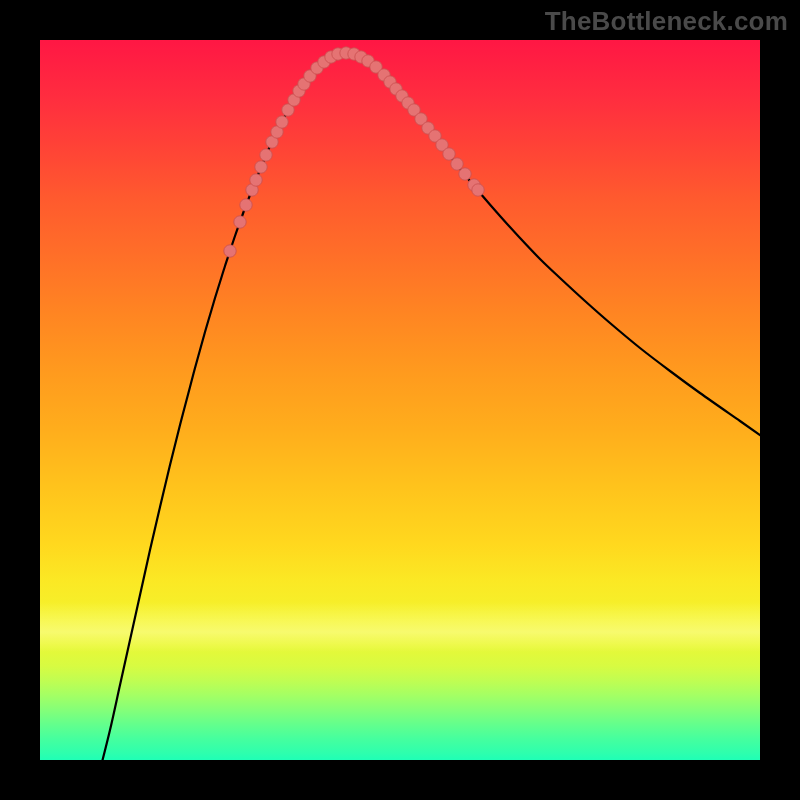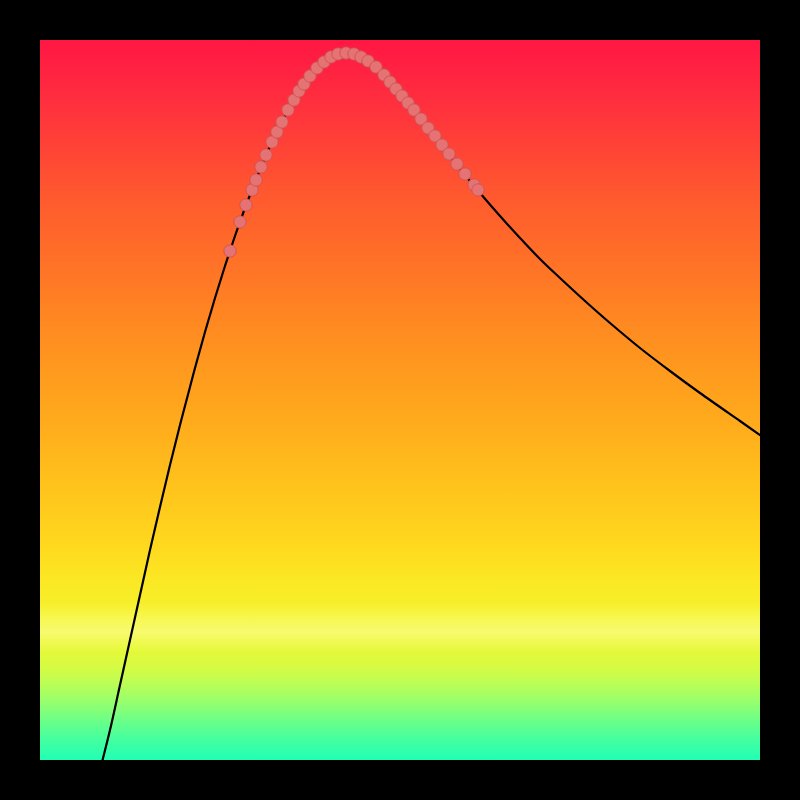--- a/index.html
+++ b/index.html
@@ -81,20 +81,21 @@
     font-weight: 600;
     letter-spacing: 0.2px;
     user-select: none;
   }
 </style>
 </head>
 <body>
 
 <div class="frame">
 
+  <div class="watermark">TheBottleneck.com</div>
 
   <div class="plot">
     <div class="gradient"></div>
     <div class="yellow-band"></div>
 
     <svg class="curve" viewBox="0 0 720 720" preserveAspectRatio="none">
       <path id="curve-path" fill="none" stroke-width="2.2" stroke-linecap="round" stroke-linejoin="round" d="M 60 730 C 61.67 723.33, 66.67 704.17, 70 690 C 73.33 675.83, 76.67 660.00, 80 645 C 83.33 630.00, 86.67 615.00, 90 600 C 93.33 585.00, 96.67 570.00, 100 555 C 103.33 540.00, 106.67 524.67, 110 510 C 113.33 495.33, 116.67 481.17, 120 467 C 123.33 452.83, 126.67 438.67, 130 425 C 133.33 411.33, 136.67 398.00, 140 385 C 143.33 372.00, 147.50 356.50, 150 347 C 152.50 337.50, 153.33 334.17, 155 328 C 156.67 321.83, 158.33 316.00, 160 310 C 161.67 304.00, 163.33 297.83, 165 292 C 166.67 286.17, 168.33 280.67, 170 275 C 171.67 269.33, 173.33 263.50, 175 258 C 176.67 252.50, 178.33 247.33, 180 242 C 181.67 236.67, 183.33 231.17, 185 226 C 186.67 220.83, 188.33 216.00, 190 211 C 191.67 206.00, 193.33 200.83, 195 196 C 196.67 191.17, 198.33 186.67, 200 182 C 201.67 177.33, 203.33 172.50, 205 168 C 206.67 163.50, 208.33 159.33, 210 155 C 211.67 150.67, 213.33 146.17, 215 142 C 216.67 137.83, 218.33 134.00, 220 130 C 221.67 126.00, 223.33 122.00, 225 118 C 226.67 114.00, 228.33 109.67, 230 106 C 231.67 102.33, 233.33 99.33, 235 96 C 236.67 92.67, 238.33 89.33, 240 86 C 241.67 82.67, 243.33 79.17, 245 76 C 246.67 72.83, 248.33 70.00, 250 67 C 251.67 64.00, 253.33 60.83, 255 58 C 256.67 55.17, 258.33 52.50, 260 50 C 261.67 47.50, 263.33 45.17, 265 43 C 266.67 40.83, 268.33 39.00, 270 37 C 271.67 35.00, 273.33 32.83, 275 31 C 276.67 29.17, 278.33 27.50, 280 26 C 281.67 24.50, 283.33 23.33, 285 22 C 286.67 20.67, 288.33 19.00, 290 18 C 291.67 17.00, 293.33 16.67, 295 16 C 296.67 15.33, 298.33 14.50, 300 14 C 301.67 13.50, 303.33 13.17, 305 13 C 306.67 12.83, 308.33 12.83, 310 13 C 311.67 13.17, 313.33 13.50, 315 14 C 316.67 14.50, 318.33 15.33, 320 16 C 321.67 16.67, 323.33 17.00, 325 18 C 326.67 19.00, 327.50 19.83, 330 22 C 332.50 24.17, 336.67 27.67, 340 31 C 343.33 34.33, 346.67 38.33, 350 42 C 353.33 45.67, 356.67 49.17, 360 53 C 363.33 56.83, 366.67 61.00, 370 65 C 373.33 69.00, 376.67 72.83, 380 77 C 383.33 81.17, 386.67 85.67, 390 90 C 393.33 94.33, 396.67 98.67, 400 103 C 403.33 107.33, 405.83 110.67, 410 116 C 414.17 121.33, 420.00 128.83, 425 135 C 430.00 141.17, 434.17 146.17, 440 153 C 445.83 159.83, 453.33 168.50, 460 176 C 466.67 183.50, 473.33 190.83, 480 198 C 486.67 205.17, 493.33 212.33, 500 219 C 506.67 225.67, 512.50 231.00, 520 238 C 527.50 245.00, 536.67 253.50, 545 261 C 553.33 268.50, 560.83 275.17, 570 283 C 579.17 290.83, 590.00 300.00, 600 308 C 610.00 316.00, 620.00 323.50, 630 331 C 640.00 338.50, 648.33 344.67, 660 353 C 671.67 361.33, 690.00 374.00, 700 381 C 710.00 388.00, 716.67 392.67, 720 395" stroke="#000000"></path>
       <g id="dots-group">
           <circle cx="190" cy="211" r="6.2" fill="#e57373" stroke="#c94f4f" stroke-width="0.8"></circle>
           <circle cx="200" cy="182" r="6.2" fill="#e57373" stroke="#c94f4f" stroke-width="0.8"></circle>

